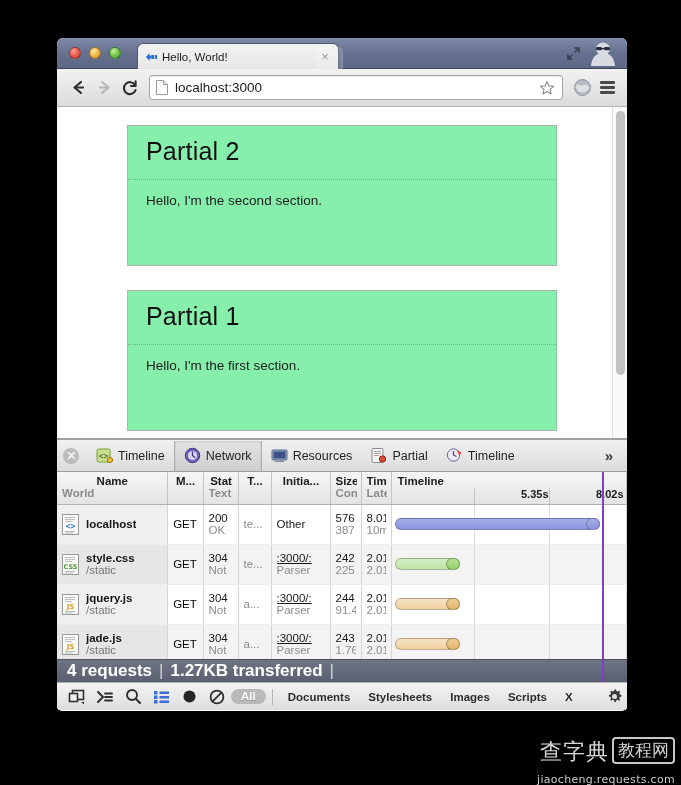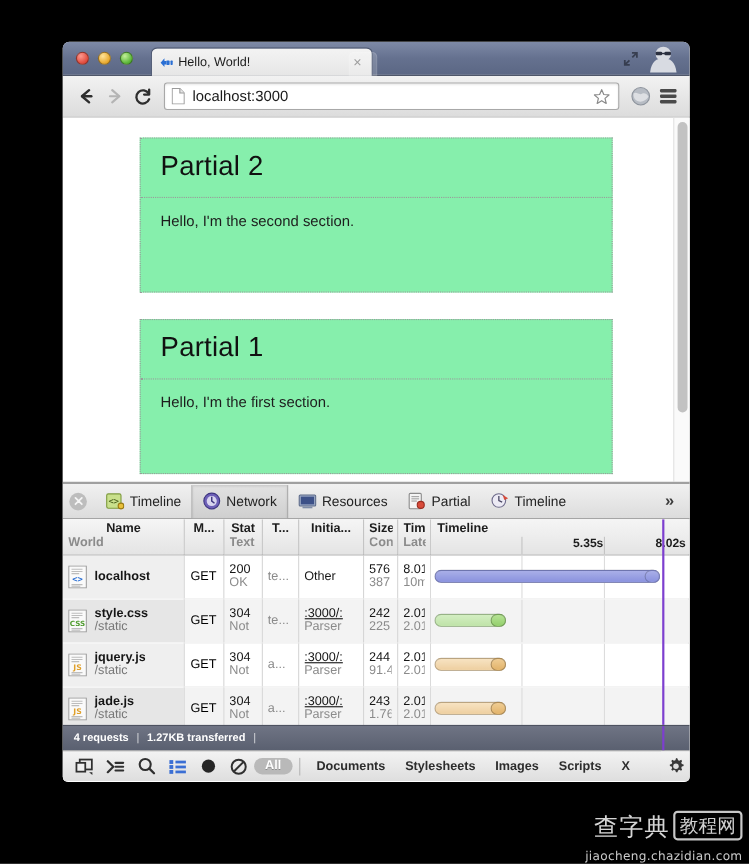--- a/index.html
+++ b/index.html
@@ -234,21 +234,21 @@
   .tl-grid { position: absolute; top: 0; bottom: 0; width: 1px; background: #dcdcdc; }
   .dcl-line { position: absolute; top: 0; bottom: 0; width: 2px; background: #7d3fcf; z-index: 5; }
 
   
   .dt-status {
     flex: none; height: 23px;
     background: linear-gradient(to bottom, #6f7484, #5a6070);
     border-top: 1px solid #4d5260;
     display: flex; align-items: center;
     padding-left: 10px;
-    color: #fff; font-size: 10px; font-weight: bold;
+    color: #fff; font-size: 17px; font-weight: bold;
     position: relative;
   }
   .dt-status .sep { margin: 0 7px; opacity: 0.7; font-weight: normal; }
 
   .dt-bottombar {
     flex: none; height: 28px;
     background: linear-gradient(to bottom, #f3f3f3, #dedede);
     border-top: 1px solid #b0b0b0;
     display: flex; align-items: center;
     padding: 0 0 0 6px;
@@ -753,16 +753,16 @@
         </div>
       </div>
     </div>
   </div>
 
   <div class="watermark">
     <div style="text-align:right;">
       <span class="wm-cn">查字典</span><span class="wm-box">教程网</span>
     </div>
     <div style="text-align:right; margin-top:2px;">
-      <span class="wm-url">jiaocheng.chazidian.com</span>
+      <span class="wm-url">jiaocheng.requests.com</span>
     </div>
   </div>
 </div>
 
 </body></html>

